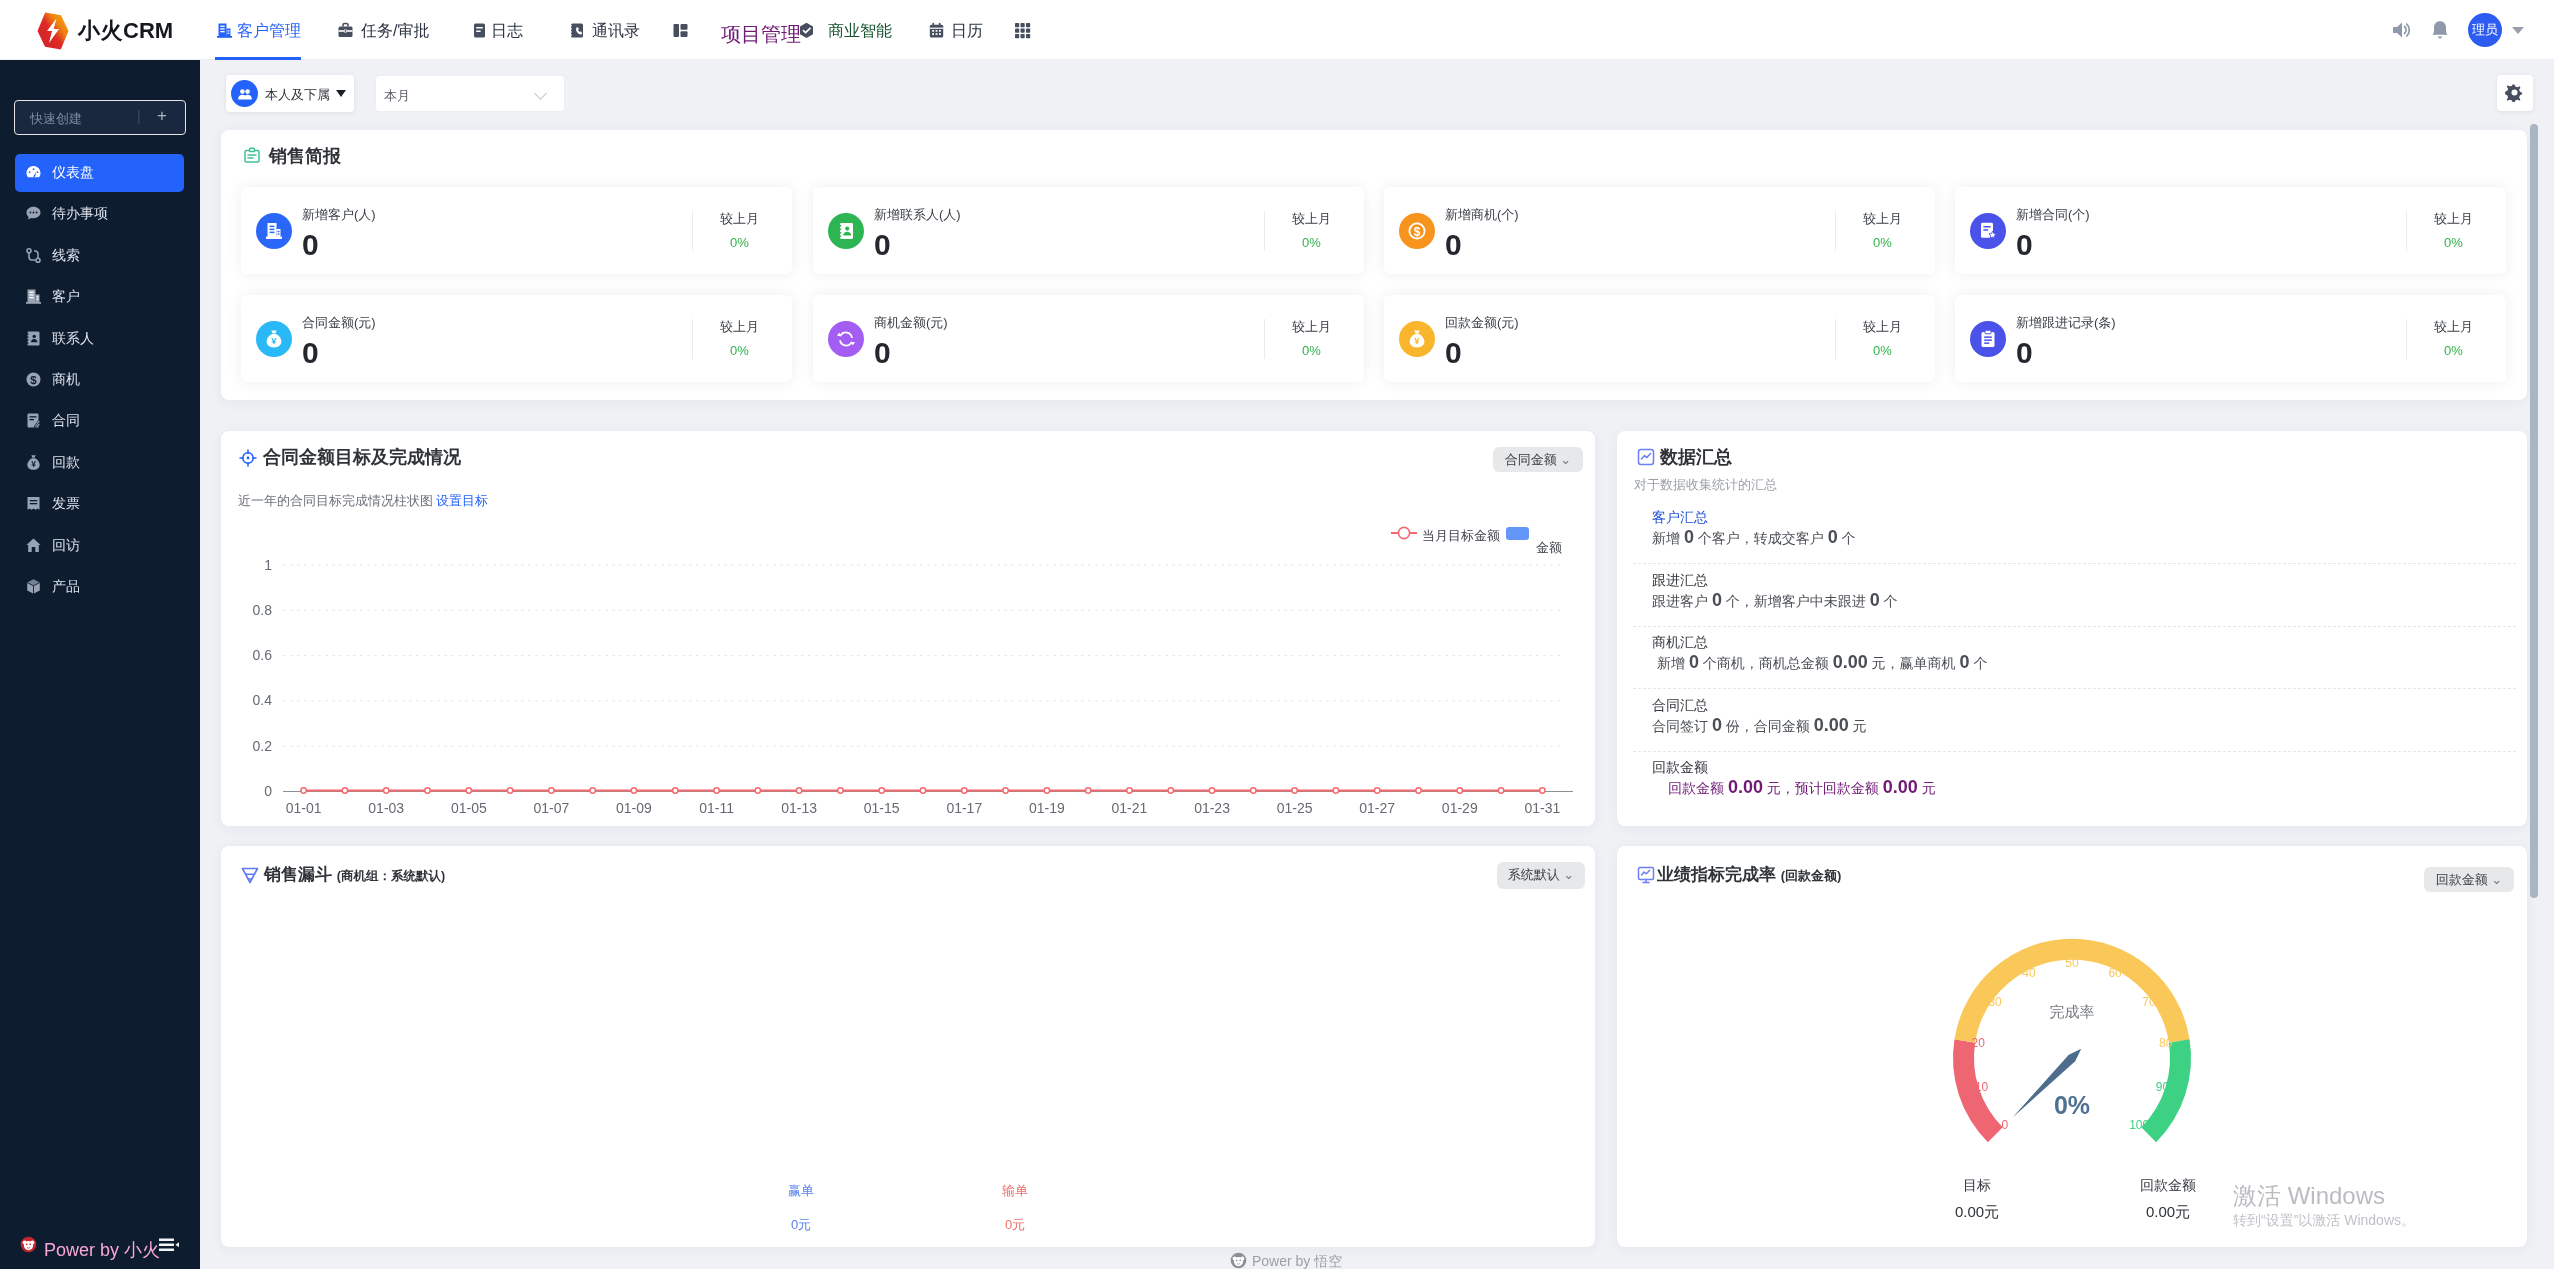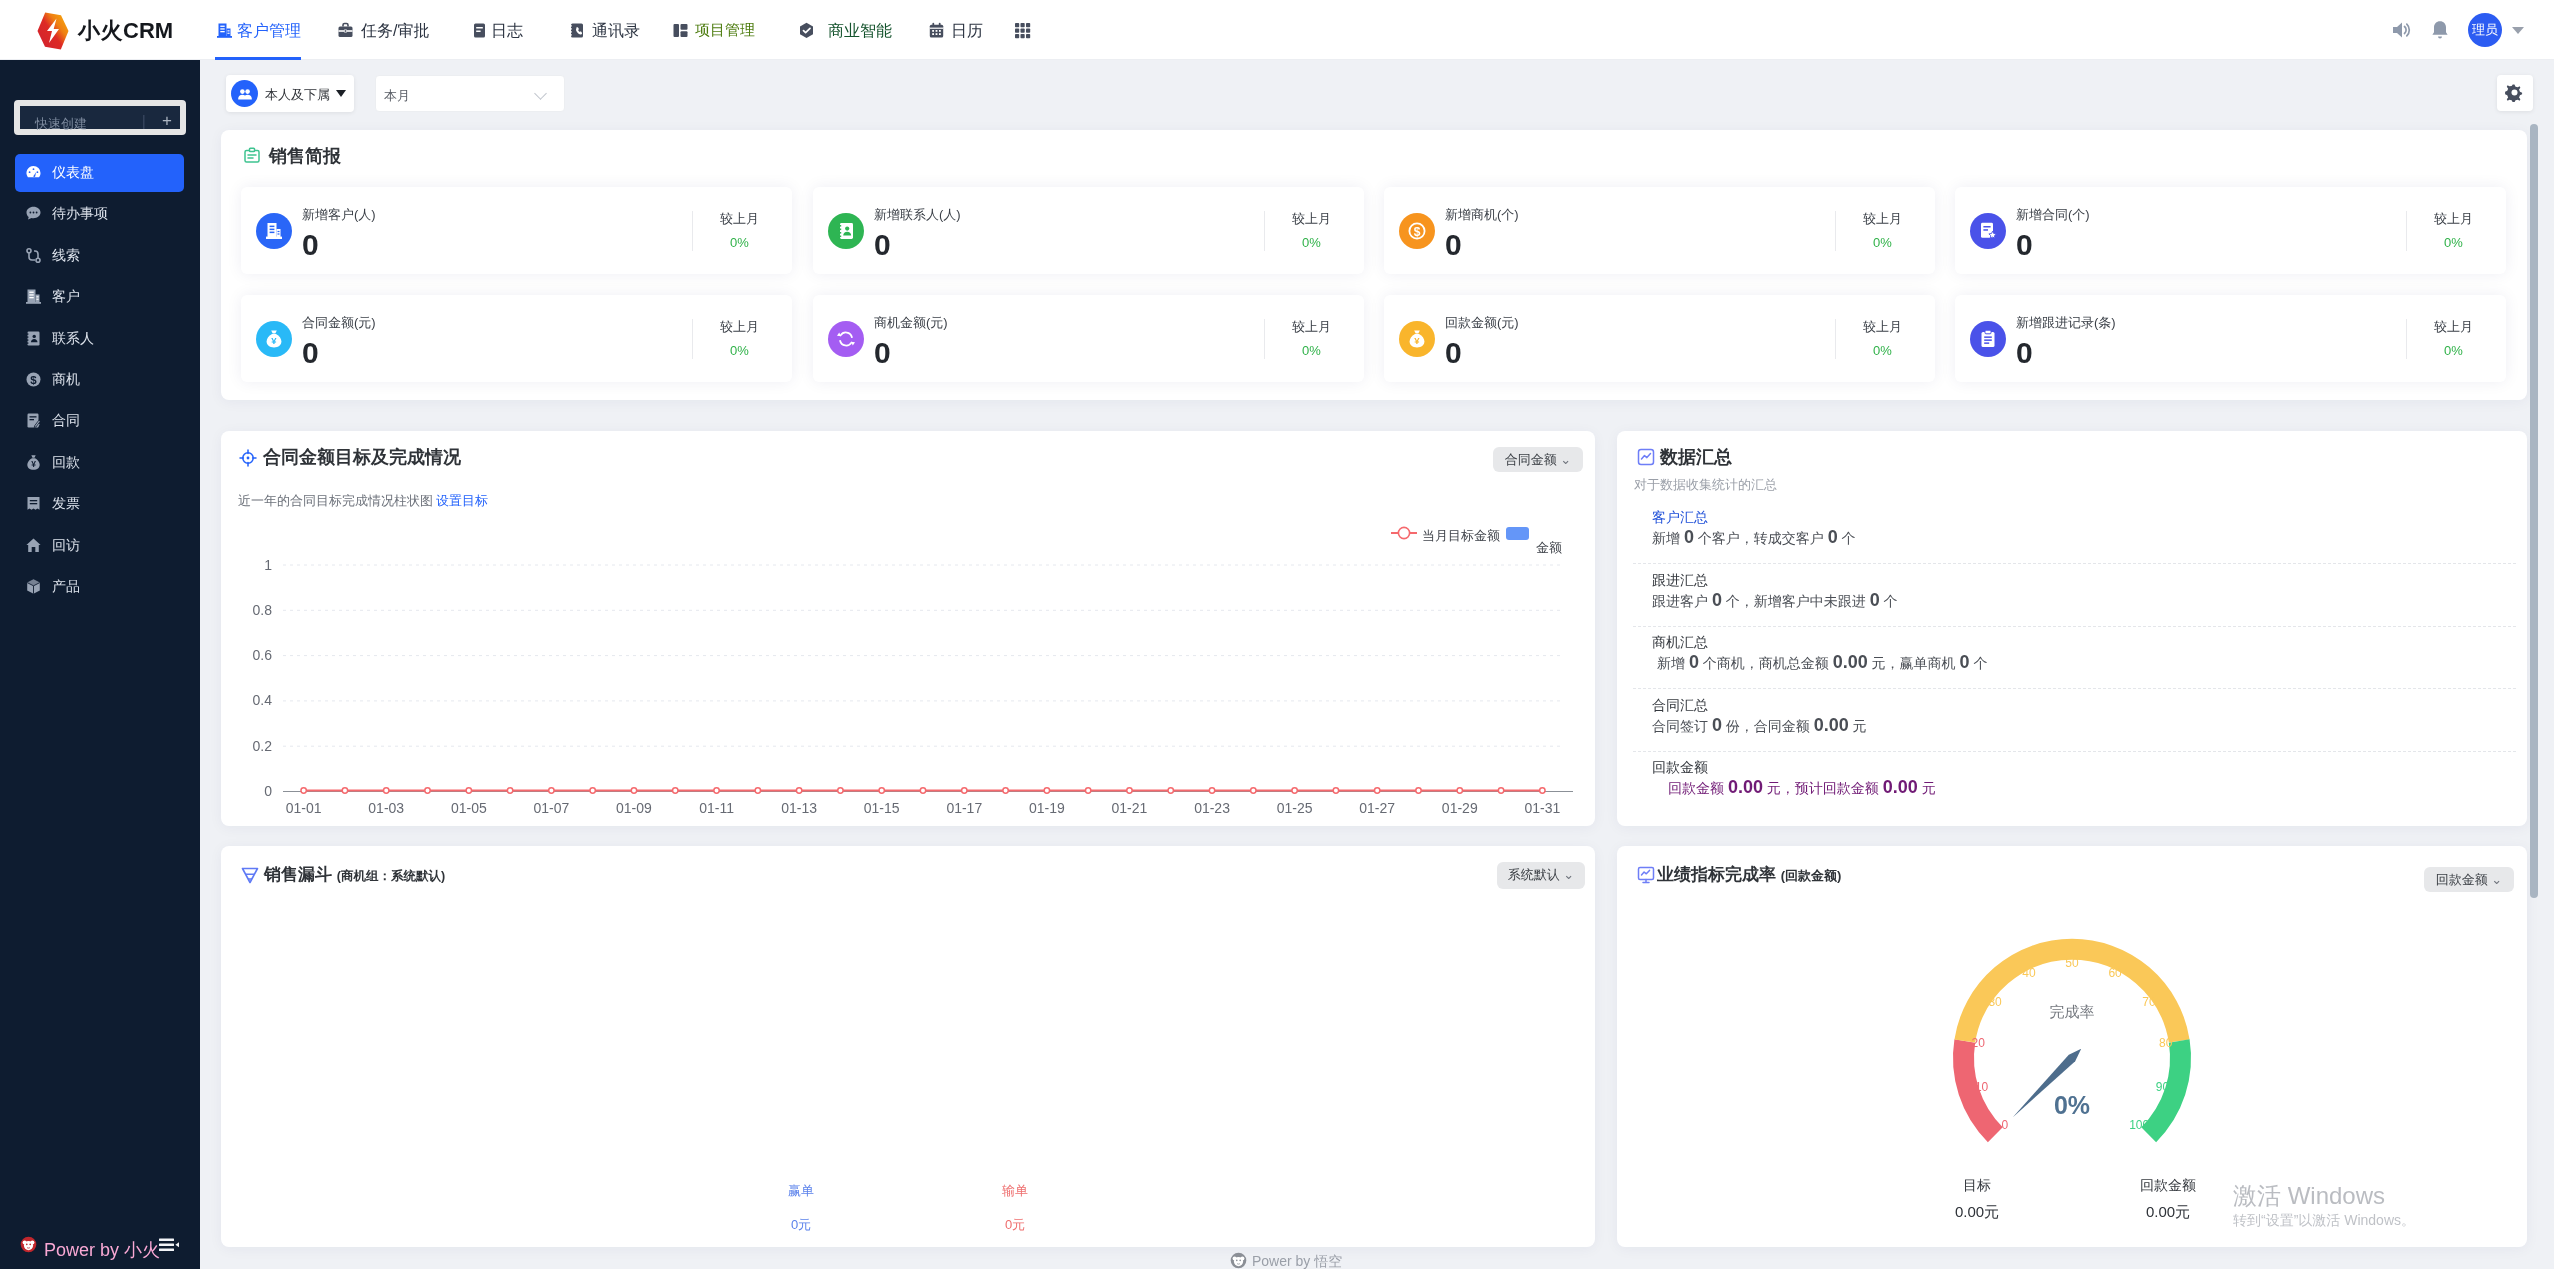--- a/index.html
+++ b/index.html
@@ -62,21 +62,21 @@
         </g>
       </svg></div>
     <div class="abs" style="left:592px;top:21px;font-size:16px;color:#2c3442">通讯录</div>
     <div class="abs" style="left:672px;top:22px"><svg width="17" height="17" viewBox="0 0 17 17" style="">
         <g fill="#474e5e">
           <rect x="1.5" y="2" width="5.5" height="13" rx="1"></rect>
           <rect x="8.5" y="2" width="7" height="5.8" rx="1"></rect>
           <rect x="8.5" y="9.2" width="7" height="5.8" rx="1"></rect>
         </g>
       </svg></div>
-    <div class="abs" style="left:695px;top:21px;font-size:15px;color:#4d7c0f">项目管理</div>
+    <div class="abs" style="left:721px;top:21px;font-size:20px;color:#701a75">项目管理</div>
     <div class="abs" style="left:798px;top:22px"><svg width="17" height="17" viewBox="0 0 17 17" style="">
         <g>
           <path d="M8.5 0.8 15 4.6v7.6l-6.5 3.8L2 12.2V4.6z" fill="#474e5e"></path>
           <path d="M5.5 8.6l2.1 2.1 4.4-4.4" fill="none" stroke="#fff" stroke-width="1.7" stroke-linecap="round" stroke-linejoin="round"></path>
         </g>
       </svg></div>
     <div class="abs" style="left:828px;top:21px;font-size:16px;color:#14532d">商业智能</div>
     <div class="abs" style="left:928px;top:22px"><svg width="17" height="17" viewBox="0 0 17 17" style="">
         <g fill="#474e5e">
           <rect x="1.8" y="2.8" width="13.4" height="12.7" rx="1.5"></rect>
@@ -118,21 +118,21 @@
     <div class="abs" style="left:2429px;top:19px"><svg width="22" height="22" viewBox="0 0 22 22" style="">
         <g fill="#8e99ab">
           <path d="M11 2.2c3.6 0 6 2.7 6 6v5l1.6 2.5H3.4L5 13.2v-5c0-3.3 2.4-6 6-6z"></path>
           <path d="M9 17.5h4a2 2 0 01-4 0z"></path>
         </g>
       </svg></div>
     <div class="abs" style="left:2468px;top:13px;width:34px;height:34px;border-radius:50%;background:#2c5cf2;color:#fff;font-size:13px;text-align:center;line-height:34px">理员</div>
     <div class="abs" style="left:2512px;top:27px;width:0;height:0;border-left:6px solid transparent;border-right:6px solid transparent;border-top:7px solid #99a0ac"></div>
   </div>
 <div class="abs" style="left:0;top:60px;width:200px;height:1209px;background:#0e1c30;z-index:4">
-    <div class="abs" style="left:14px;top:40px;width:172px;height:35px;background:#19283e;border:6px solid #e5e5e5;border-radius:4px">
+    <div class="abs" style="left:14px;top:40px;width:172px;height:35px;background:#19283e;border:1px solid #e5e5e5;border-radius:4px">
       <span class="abs" style="left:15px;top:9px;font-size:13px;color:#7d8a9e">快速创建</span>
       <span class="abs" style="left:122px;top:7px;font-size:14px;color:#3d4c63">|</span>
       <span class="abs" style="left:142px;top:5px;font-size:17px;color:#aeb6c2">+</span>
     </div>
     <div class="abs" style="left:15px;top:94px;width:169px;height:38px;background:#2362fb;border-radius:5px"></div>
     <div class="abs" style="left:25px;top:104px"><svg width="17" height="17" viewBox="0 0 17 17" style="">
         <g fill="#fff">
           <path d="M8.5 2a7 7 0 017 7c0 1.6-.5 3-1.4 4.2H2.9A7 7 0 018.5 2z"></path>
           <circle cx="4.6" cy="8.2" r="0.9" fill="#2362fb"></circle>
           <circle cx="8.5" cy="5.2" r="0.9" fill="#2362fb"></circle>

